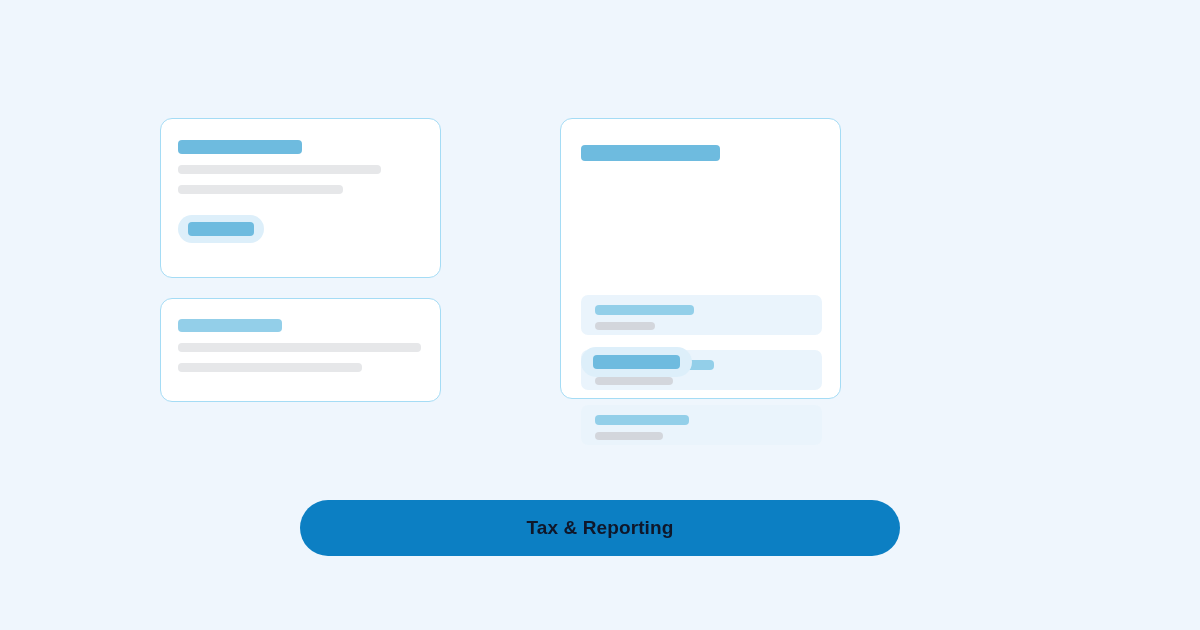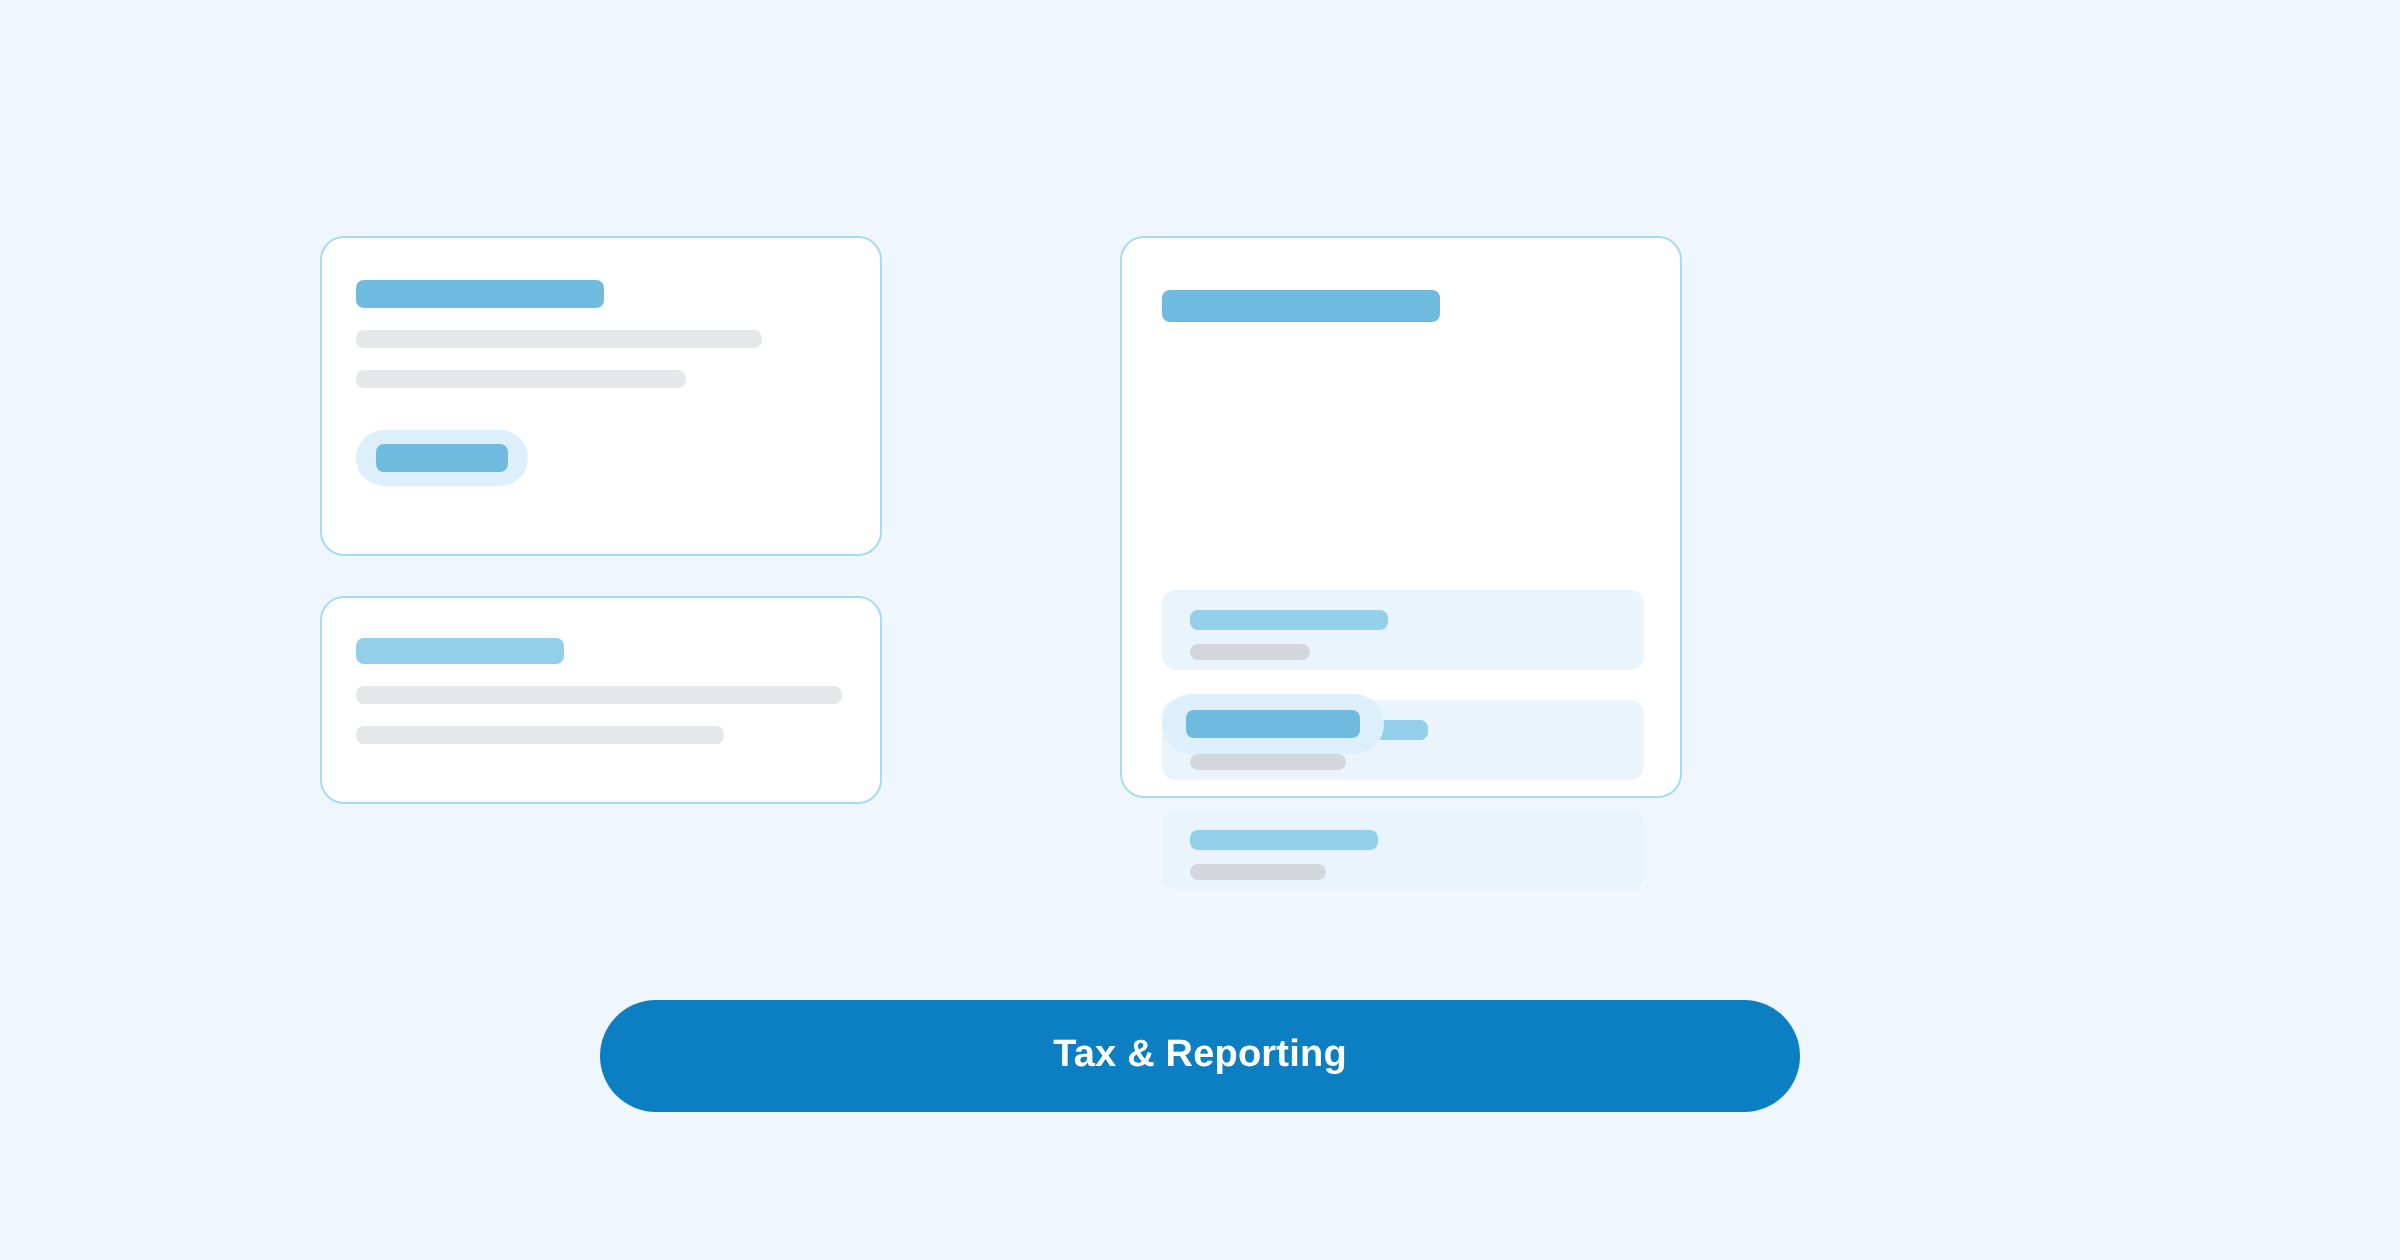--- a/index.html
+++ b/index.html
@@ -185,21 +185,21 @@
   }
 
   
   #primary-action {
     position: absolute;
     left: 300px;
     top: 500px;
     width: 600px;
     height: 56px;
     background: #0c7fc3;
-    color: #ffffff;
+    color: #0f172a;
     border: none;
     border-radius: 28px;
     font-family: "Liberation Sans", sans-serif;
     font-size: 19px;
     font-weight: bold;
     letter-spacing: 0.1px;
     line-height: 56px;
     text-align: center;
     padding: 0;
     cursor: pointer;

